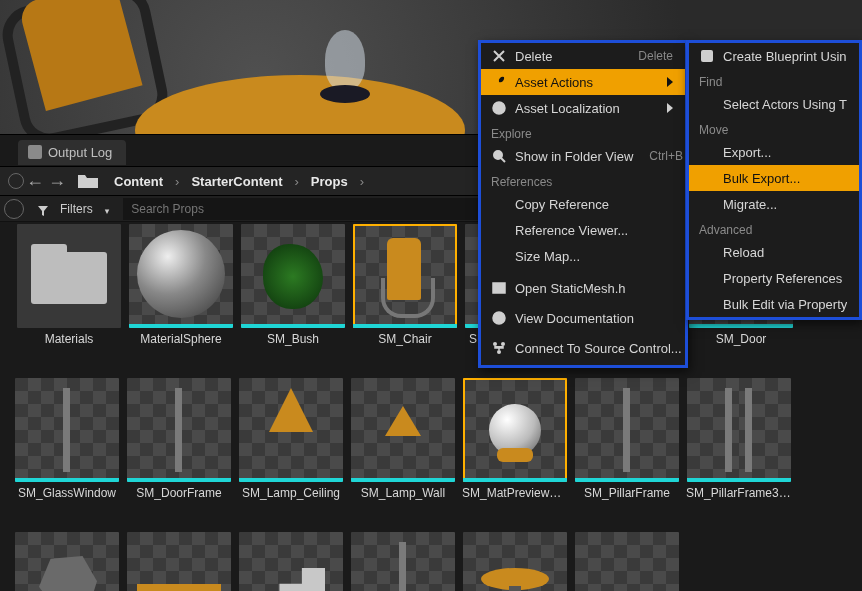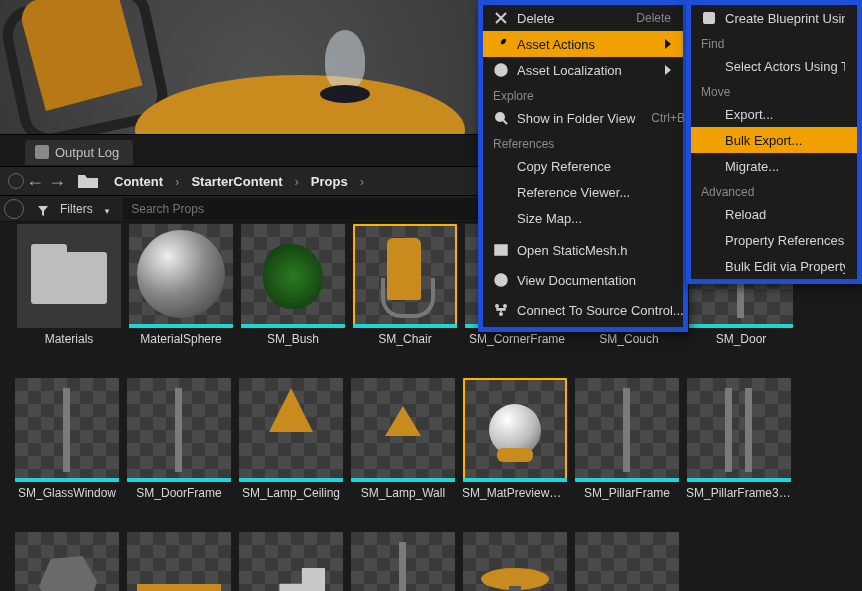--- a/index.html
+++ b/index.html
@@ -10,21 +10,21 @@
   .viewport-grad { position:absolute; inset:0; background: radial-gradient(circle at 30% 60%, #505050 0%, #2a2a2a 70%); }
   .chair-shape { position:absolute; left: -20px; top: -10px; width: 200px; height: 155px; }
   .chair-back { position:absolute; left: 50px; top: 0; width: 100px; height: 110px; background: #b77815; border-radius: 20px 20px 0 0; transform: rotate(-15deg);}
   .chair-frame { position:absolute; left: 30px; top: 5px; width: 150px; height: 140px; border: 10px solid #222; border-radius: 30px; transform: rotate(-12deg);}
   .table-shape { position:absolute; left: 135px; top: 75px; width: 330px; height: 110px; background: #c98a1e; border-radius: 50%; }
   .lamp-shape { position:absolute; left: 310px; top: 30px; width: 70px; height: 90px; }
   .lamp-glass { position:absolute; left: 15px; top: 0; width: 40px; height: 60px; background: rgba(220,230,240,0.5); border-radius: 50% 50% 40% 40%; }
   .lamp-base { position:absolute; left: 10px; top: 55px; width: 50px; height: 18px; background: #1a1a25; border-radius: 50%; }
 
   
-  .tabs-row { position:absolute; left: 7px; top: 138px; height: 28px; display: flex; align-items: center; }
+  .tabs-row { position:absolute; left: 0; top: 138px; height: 28px; display: flex; align-items: center; }
   .tab { background: #2f2f2f; padding: 5px 14px 5px 10px; margin-left: 18px; border-radius: 4px 4px 0 0; display:flex; align-items:center; gap:6px;}
   .tab-icon { width: 14px; height: 14px; background: #8a8a8a; border-radius: 2px; }
 
   
   .crumb-bar { position:absolute; left: 0; top: 166px; right: 0; height: 30px; background: #242424; display: flex; align-items: center; padding-left: 8px; border-top: 1px solid #000; border-bottom: 1px solid #000;}
   .crumb-bar .nav-btn { width: 22px; height: 22px; color: #aaa; font-size: 18px; text-align:center; line-height: 20px; cursor: pointer; }
   .crumb-bar .folder { width: 24px; height: 18px; margin: 0 8px 0 8px; }
   .crumb { color: #e8e8e8; font-weight: 600; padding: 0 6px; cursor:pointer;}
   .crumb-sep { color: #888; padding: 0 6px; }
 
@@ -65,21 +65,21 @@
   .lamp-wall { position:absolute; left:34px; top:28px; width:36px; height:30px; background:#c98a1e; clip-path: polygon(50% 0, 100% 100%, 0 100%);}
   .orb { position:absolute; left:26px; top:26px; width:52px; height:52px; border-radius:50%; background: radial-gradient(circle at 35% 30%, #fff 0%, #bbb 55%, #555 100%);}
   .orb-base{ position:absolute; left:34px; top:70px; width:36px; height:14px; background:#c98a1e; border-radius:6px;}
   .rock { position:absolute; left:24px; top:24px; width:58px; height:56px; background:#6a6a6a; clip-path: polygon(20% 5%, 75% 0%, 100% 45%, 85% 95%, 30% 100%, 0% 55%);}
   .shelf { position:absolute; left:10px; top:52px; width:84px; height:8px; background:#c98a1e;}
   .steps { position:absolute; left:18px; top:36px; width:68px; height:48px; background:#c8c8c8; clip-path: polygon(0 100%, 0 66%, 33% 66%, 33% 33%, 66% 33%, 66% 0, 100% 0, 100% 100%);}
   .rndtable { position:absolute; left:18px; top:36px; width:68px; height:22px; background:#c98a1e; border-radius:50%;}
   .rndtable::after{content:"";position:absolute;left:28px;top:18px;width:12px;height:32px;background:#555;}
 
   
-  .ctx { position:absolute; background:#1c1c1c; border:5px solid #1d4ed8; box-shadow: 2px 4px 10px rgba(0,0,0,.6); font-size: 13px; }
+  .ctx { position:absolute; background:#1c1c1c; border:3px solid #1d4ed8; box-shadow: 2px 4px 10px rgba(0,0,0,.6); font-size: 13px; margin-top: 40px; }
   .ctx-item { display:flex; align-items:center; height: 26px; padding: 0 12px 0 10px; color:#d6d6d6; cursor:pointer; gap: 8px; white-space:nowrap;}
   .ctx-item .spacer { flex: 1; }
   .ctx-item .kbd { color:#888; font-size:12px; }
   .ctx-item.hi { background:#f0a000; color:#111; }
   .ctx-item.hi .ico path, .ctx-item.hi .ico rect, .ctx-item.hi .ico circle { fill:#111; }
   .ctx-head { color:#8a8a8a; font-size: 12px; padding: 6px 10px 2px 10px; }
   .ctx .ico { width: 16px; height: 16px; flex-shrink:0;}
   .ctx .ico path, .ctx .ico rect, .ctx .ico circle, .ctx .ico polygon { fill:#cfcfcf; }
   .arrow-r { width: 0; height:0; border-top:5px solid transparent; border-bottom:5px solid transparent; border-left:6px solid currentColor;}
 

